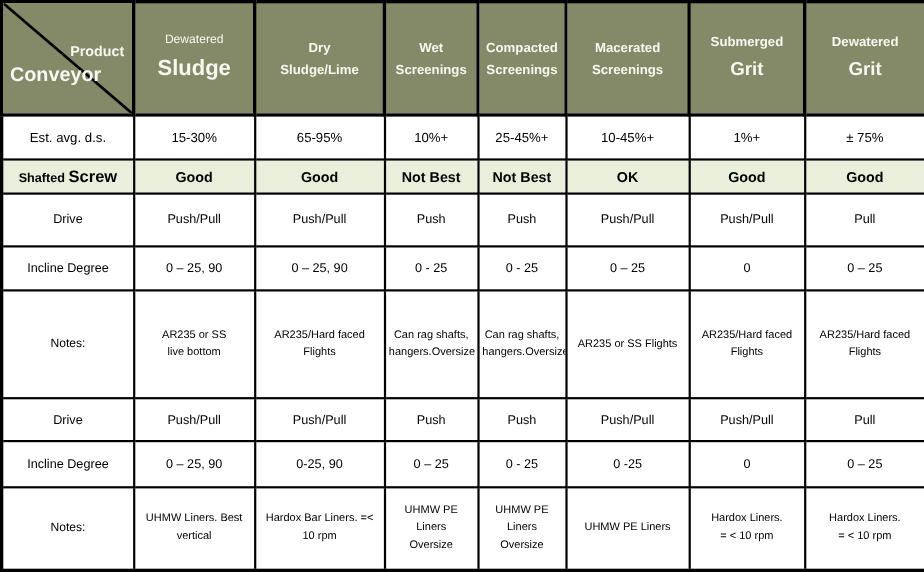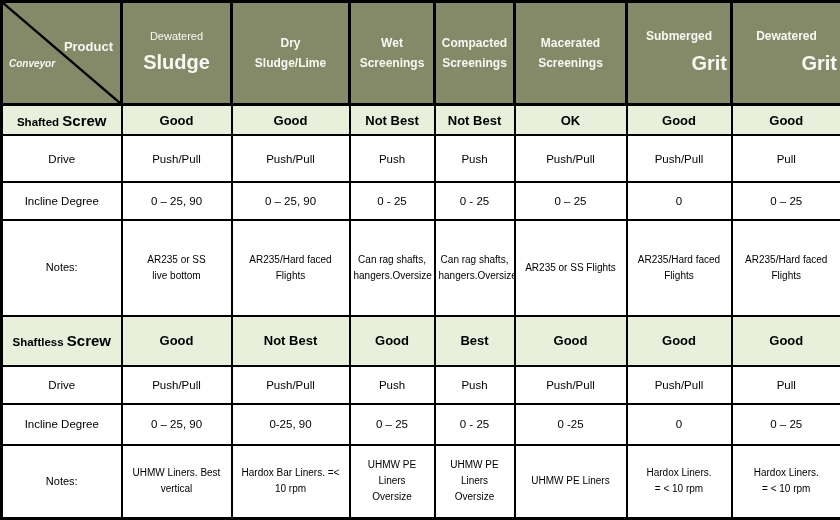--- a/index.html
+++ b/index.html
@@ -20,25 +20,25 @@
   
   thead th {
     height:103px;
     background:#848a68;
     color:#f8f8f2;
     border-width:3px;
   }
   th.corner { position:relative; padding:0; }
   th.corner svg.diag { position:absolute; left:0; top:0; width:100%; height:100%; }
   .corner-product  { position:absolute; right:7px; top:36px; font-weight:700; font-size:13px;padding-left:43px; }
-  .corner-conveyor { position:absolute; left:6px;  top:55px; font-weight:700; font-size:10px;font-style:italic; }
+  .corner-conveyor { position:absolute; left:6px;  top:55px; font-weight:700; font-size:18px; }
   .colhead .hline { display:block; font-weight:700; font-size:12px; line-height:1.7; }
   .col1 .hline0 { font-weight:400; font-size:11px; }
   .col1 .hline1 { font-size:20px; }
-  .col6 .hline1, .col7 .hline1 { font-size:20px;text-align:right; }
+  .col6 .hline1, .col7 .hline1 { font-size:17px; }
   
   tbody td { font-size:11.5px; background:#fff; }
   tbody td.rowlabel { font-size:11.5px; }
   tbody tr.row-est td { font-size:12px; }
   tbody tr.row-props td { font-size:10px; }
   tbody tr.row-notes td { font-size:10px; line-height:1.6; }
   tbody tr.row-notes td.rowlabel { font-size:11px; }
   tbody tr.row-screw td {
     background:#e8efda;
     font-weight:700;
@@ -93,20 +93,30 @@
           <span class="hline hline0">Submerged</span>
           <span class="hline hline1">Grit</span>
         </th>
         <th class="colhead col7">
           <span class="hline hline0">Dewatered</span>
           <span class="hline hline1">Grit</span>
         </th>
       </tr>
   </thead>
   <tbody id="table-body">
+      <tr class="row-est" style="height: 32px;">
+        <td class="rowlabel">Est. avg. d.s.</td>
+        <td>15-30%</td>
+        <td>65-95%</td>
+        <td>10%+</td>
+        <td>25-45%+</td>
+        <td>10-45%+</td>
+        <td>1%+</td>
+        <td>± 75%</td>
+      </tr>
       <tr class="row-screw" style="height: 25px;">
         <td class="rowlabel"><span class="screw-small">Shafted </span><span class="screw-big">Screw</span></td>
         <td>Good</td>
         <td>Good</td>
         <td>Not Best</td>
         <td>Not Best</td>
         <td>OK</td>
         <td>Good</td>
         <td>Good</td>
       </tr>
@@ -133,30 +143,20 @@
       <tr class="row-notes" style="height: 78px;">
         <td class="rowlabel">Notes:</td>
         <td>AR235 or SS<br>live bottom</td>
         <td>AR235/Hard faced Flights</td>
         <td>Can rag shafts,<br>hangers.Oversize</td>
         <td>Can rag shafts,<br>hangers.Oversize</td>
         <td>AR235 or SS Flights</td>
         <td>AR235/Hard faced Flights</td>
         <td>AR235/Hard faced Flights</td>
       </tr>
-      <tr class="row-screw" style="height: 41px;">
-        <td class="rowlabel"><span class="screw-small">Shaftless </span><span class="screw-big">Screw</span></td>
-        <td>Good</td>
-        <td>Not Best</td>
-        <td>Good</td>
-        <td>Best</td>
-        <td>Good</td>
-        <td>Good</td>
-        <td>Good</td>
-      </tr>
       <tr class="row-stat" style="height: 31px;">
         <td class="rowlabel">Drive</td>
         <td>Push/Pull</td>
         <td>Push/Pull</td>
         <td>Push</td>
         <td>Push</td>
         <td>Push/Pull</td>
         <td>Push/Pull</td>
         <td>Pull</td>
       </tr>

